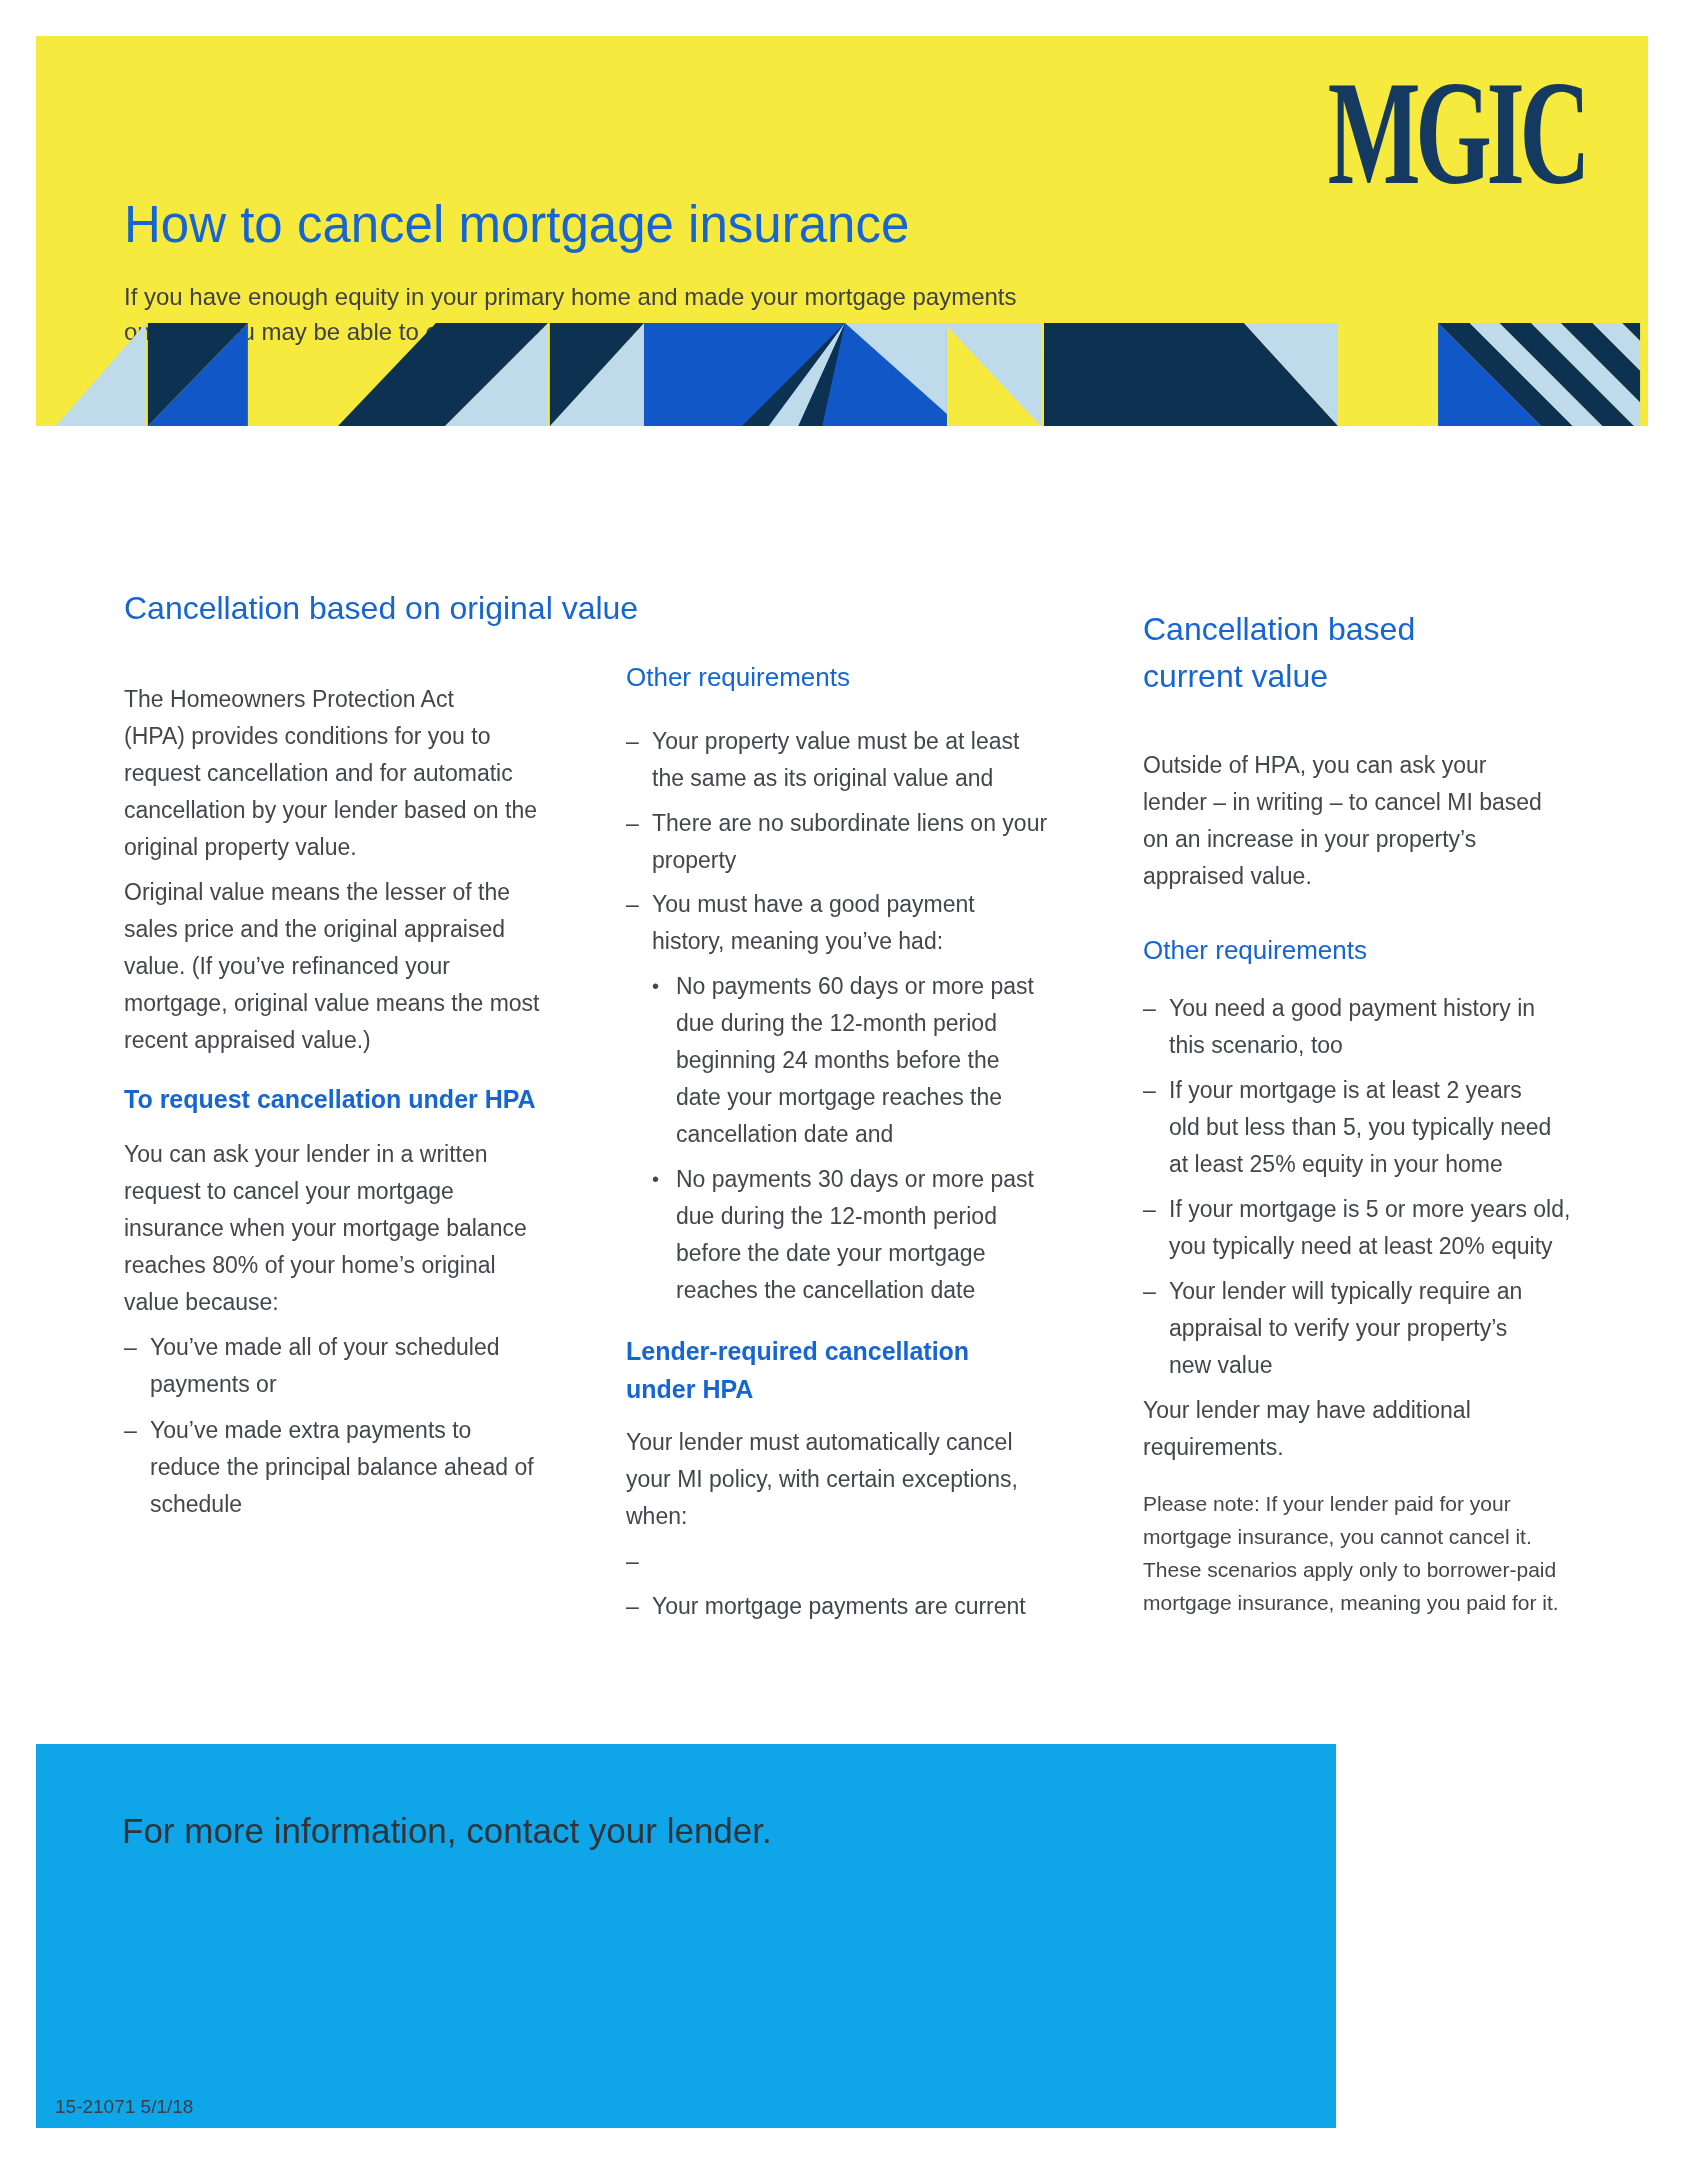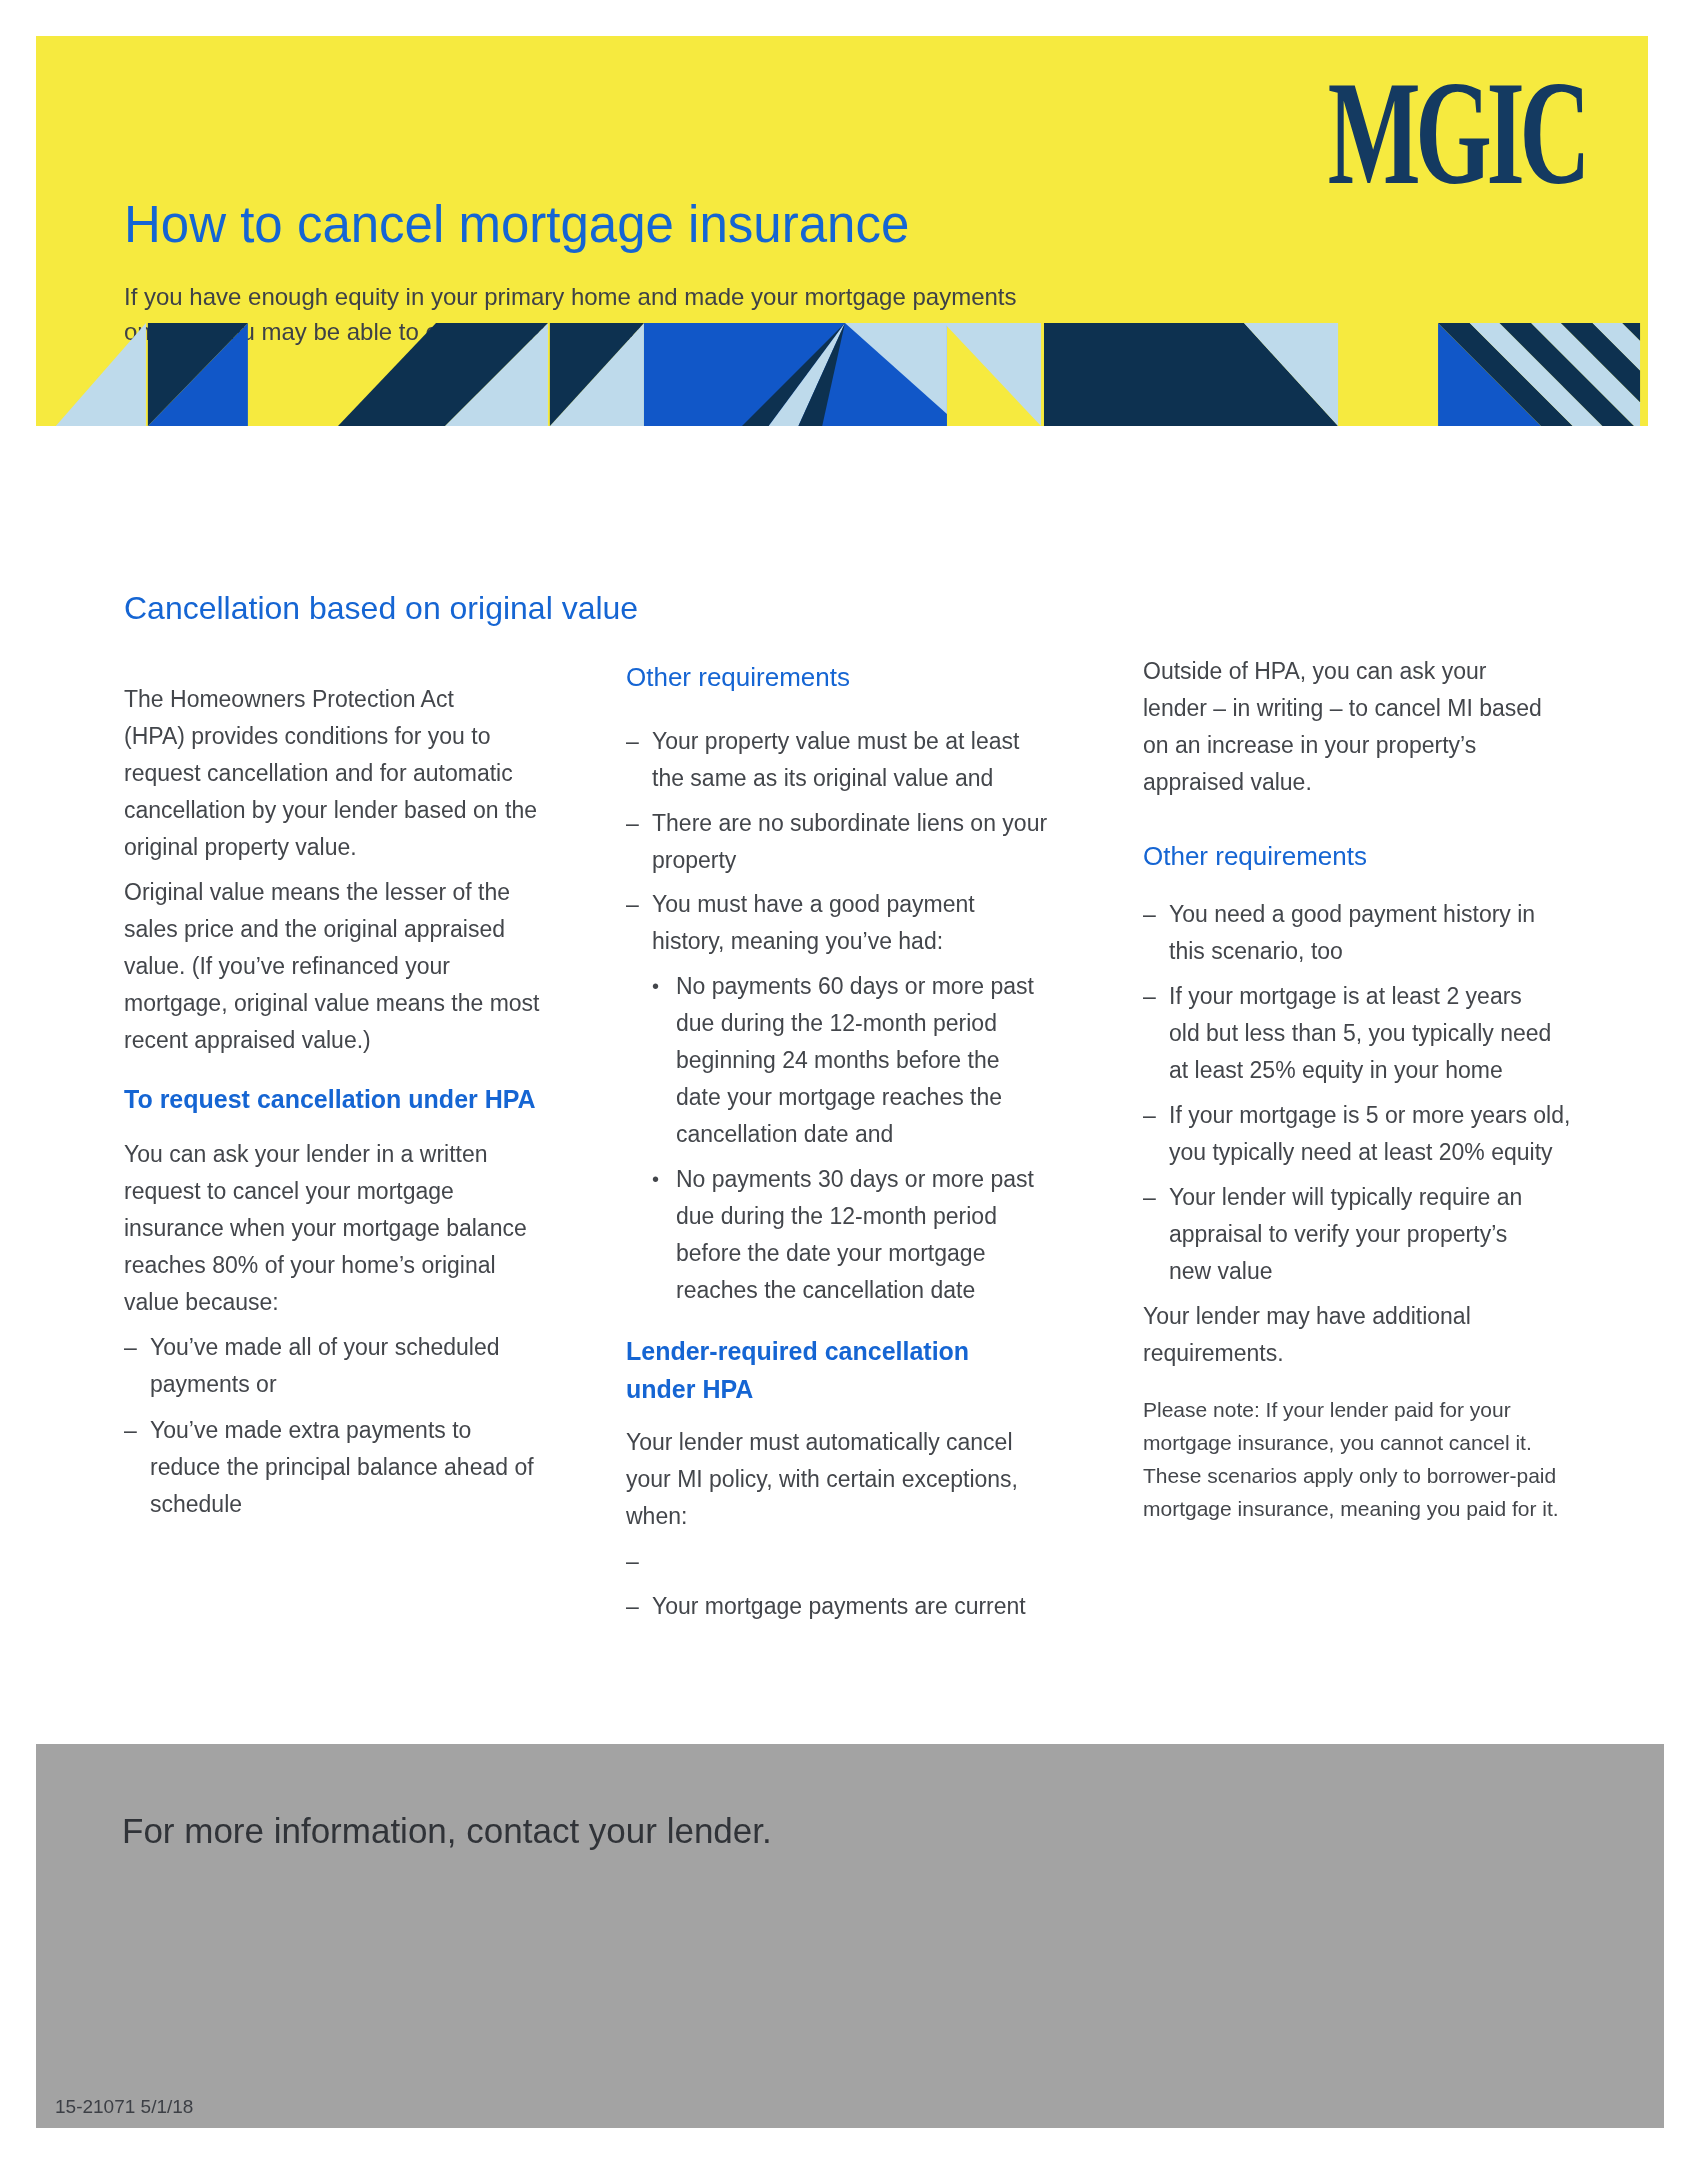--- a/index.html
+++ b/index.html
@@ -28,21 +28,21 @@
   .subhead.two-line{line-height:38px;white-space:normal;}
   .para{margin:0;}
   .lines{white-space:nowrap;}
   .bullet{display:flex;}
   .bullet .marker{flex:0 0 26px;}
   .subbullet{display:flex;margin-left:26px;}
   .subbullet .marker{flex:0 0 24px;font-size:20px;}
   .note{font-size:21px;line-height:33px;}
 
   
-  .footer-band{position:absolute;left:36px;top:1744px;width:1628px;height:384px;background:#a3a3a3;}
+  .footer-band{position:absolute;left:36px;top:1744px;width:1300px;height:384px;background:#0ea5e9;}
   .cta{position:absolute;left:86px;top:65px;color:#303338;font-size:35px;line-height:44px;white-space:nowrap;}
   .doc-code{position:absolute;left:19px;top:351px;color:#3c3f45;font-size:19px;line-height:24px;white-space:nowrap;text-align:center;}
 </style>
 </head>
 <body>
 
 <div class="page">
 
   <div class="yellow-box">
     <div class="logo">MGIC</div>
@@ -126,20 +126,21 @@
     <div class="bullet" style="margin-top:8px">
       <span class="marker">–</span>
     </div>
     <div class="bullet" style="margin-top:8px">
       <span class="marker">–</span>
       <span class="lines">Your mortgage payments are current</span>
     </div>
   </div>
 
   <div class="col col3">
+    <h2 class="section-heading two-line lines">Cancellation based<br>current value</h2>
     <p class="para lines" style="margin-top:47px">Outside of HPA, you can ask your<br>lender – in writing – to cancel MI based<br>on an increase in your property’s<br>appraised value.</p>
     <h3 class="col-heading" style="margin-top:39px">Other requirements</h3>
     <div class="bullet" style="margin-top:23px">
       <span class="marker">–</span>
       <span class="lines">You need a good payment history in<br>this scenario, too</span>
     </div>
     <div class="bullet" style="margin-top:8px">
       <span class="marker">–</span>
       <span class="lines">If your mortgage is at least 2 years<br>old but less than 5, you typically need<br>at least 25% equity in your home</span>
     </div>

